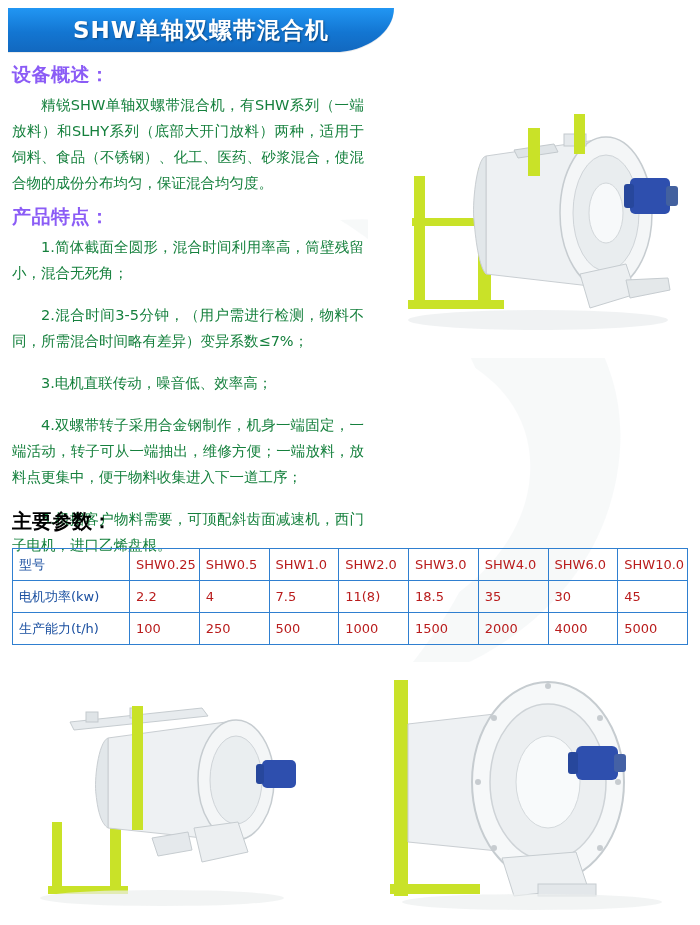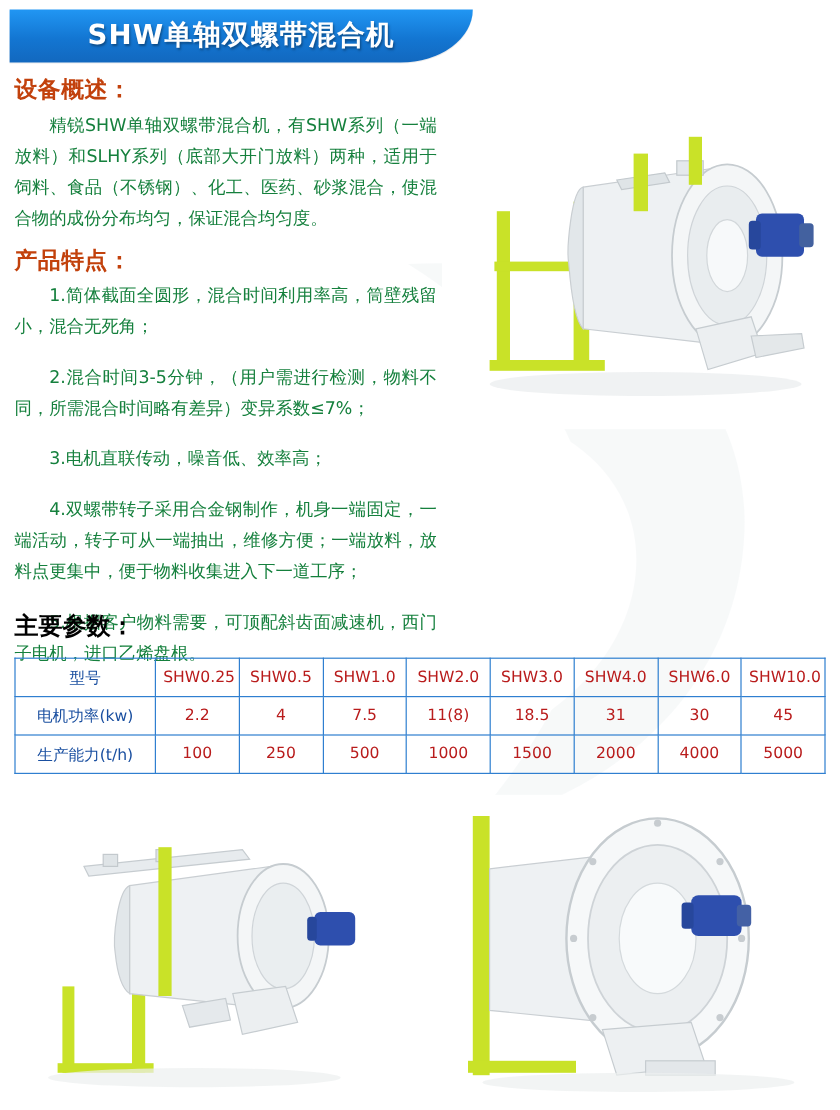--- a/index.html
+++ b/index.html
@@ -82,21 +82,21 @@
   .text-col {
     position: absolute;
     left: 12px;
     top: 62px;
     width: 352px;
     z-index: 3;
   }
   .h2 {
     font-size: 19px;
     font-weight: bold;
-    color: #c2410c;
+    color: #8b5cf6;
     margin: 0 0 4px 0;
     letter-spacing: 0.5px;
   }
   .h2.spaced {
     margin-top: 8px;
   }
   .para {
     font-size: 14.5px;
     line-height: 26px;
     text-indent: 2em;
@@ -132,21 +132,20 @@
     table-layout: fixed;
   }
   table.params td {
     border: 1px solid #2f7fd0;
     height: 31px;
     font-size: 13px;
     padding: 0 6px;
     color: #15418a;
     white-space: nowrap;
     overflow: hidden;
-    text-align: center;
   }
   table.params td.rowhead {
     color: #1a4fa0;
     width: 104px;
   }
   table.params tr td:first-child {
     width: 104px;
   }
   table.params td.cell {
     color: #b91c1c;
@@ -263,21 +262,21 @@
           <td class="cell">SHW6.0</td>
           <td class="cell">SHW10.0</td>
         </tr>
         <tr>
           <td class="rowhead">电机功率(kw)</td>
           <td class="cell">2.2</td>
           <td class="cell">4</td>
           <td class="cell">7.5</td>
           <td class="cell">11(8)</td>
           <td class="cell">18.5</td>
-          <td class="cell">31</td>
+          <td class="cell">35</td>
           <td class="cell">30</td>
           <td class="cell">45</td>
         </tr>
         <tr>
           <td class="rowhead">生产能力(t/h)</td>
           <td class="cell">100</td>
           <td class="cell">250</td>
           <td class="cell">500</td>
           <td class="cell">1000</td>
           <td class="cell">1500</td>

